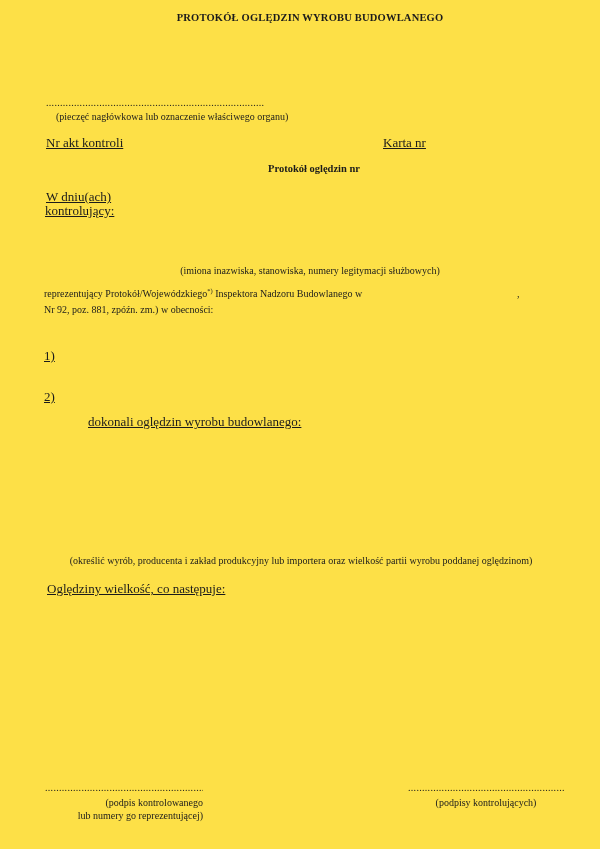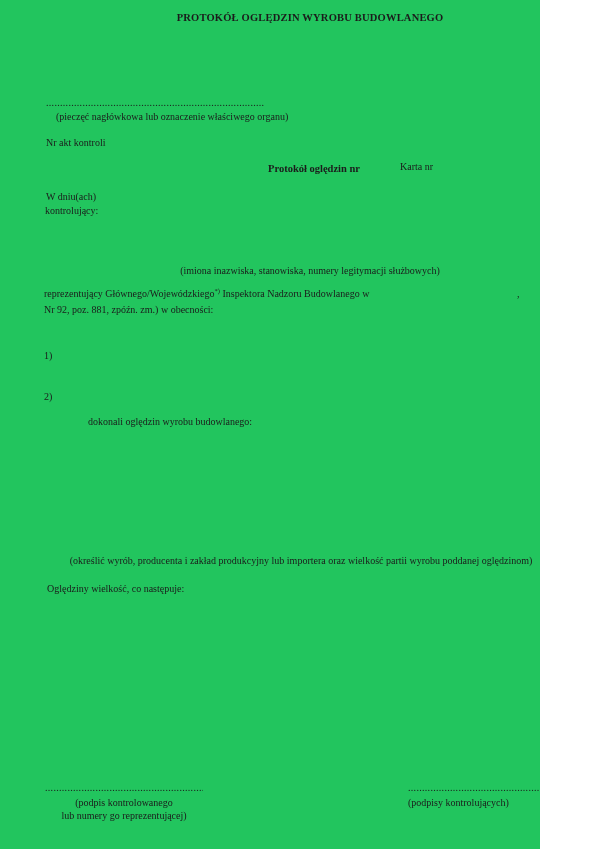--- a/index.html
+++ b/index.html
@@ -1,25 +1,25 @@
 <!DOCTYPE html>
 <html><head>
 <meta charset="utf-8">
 <style>
   html,body{margin:0;padding:0;background:#fff;}
   .page{
     position:relative;
-    width:540px;height:849px;
-    background:#22c55e;
+    width:600px;height:849px;
+    background:#fde047;
     font-family:"Liberation Serif", serif;
     color:#1b1b1b;
     overflow:hidden;
   }
   .abs{position:absolute;}
-  .t10{font-size:10px;line-height:13px;}
+  .t10{font-size:13px;line-height:13px;text-decoration:underline;}
   .title{
     left:10px;top:11px;width:600px;
     text-align:center;
     font-size:10.5px;font-weight:bold;letter-spacing:0.2px;
     line-height:13px;
   }
   .subtitle{
     left:14px;top:162px;width:600px;
     text-align:center;
     font-size:10.5px;font-weight:bold;line-height:13px;
@@ -28,40 +28,40 @@
     overflow:hidden;white-space:nowrap;
     font-size:10px;line-height:12px;height:12px;
     letter-spacing:0.3px;
   }
   .caption{
     font-size:10px;line-height:10px;color:#1b1b1b;
   }
   .stamp-dots{left:46px;top:97px;width:219px;}
   .stamp-caption{left:56px;top:112px;}
   .case-label{left:46px;top:136px;}
-  .card-label{left:400px;top:136px;margin-top:24px;}
+  .card-label{left:383px;top:136px;}
   .date-label{left:46px;top:190px;}
   .inspectors-label{left:45px;top:204px;}
   .inspectors-caption{left:0;top:266px;width:620px;text-align:center;}
   .paragraph{
     left:44px;top:286px;width:500px;
     font-size:10px;line-height:16px;
   }
   .paragraph .line{position:relative;white-space:nowrap;}
   .paragraph sup{font-size:6.5px;vertical-align:super;line-height:0;}
   .comma{position:absolute;left:473px;top:0;}
   .item1{left:44px;top:349px;}
   .item2{left:44px;top:390px;}
   .statement{left:44px;top:415px;margin-left:44px;}
   .product-caption{left:0;top:556px;width:602px;text-align:center;}
   .findings{left:47px;top:582px;}
   .sig-left-dots{left:45px;top:782px;width:158px;}
-  .sig-left-caption{left:45px;top:797px;width:158px;text-align:center;line-height:12.5px;}
+  .sig-left-caption{left:45px;top:797px;width:158px;text-align:right;line-height:12.5px;}
   .sig-right-dots{left:408px;top:782px;width:156px;}
-  .sig-right-caption{left:408px;top:797px;width:156px;line-height:12.5px;}
+  .sig-right-caption{left:408px;top:797px;width:156px;text-align:center;line-height:12.5px;}
 </style>
 </head>
 <body>
 
 <div class="page">
 
   <div class="abs title">PROTOKÓŁ OGLĘDZIN WYROBU BUDOWLANEGO</div>
 
   <div class="abs dots stamp-dots">..................................................................................................................................</div>
   <div class="abs caption stamp-caption">(pieczęć nagłówkowa lub oznaczenie właściwego organu)</div>
@@ -71,21 +71,21 @@
 
   <div class="abs subtitle">Protokół oględzin nr</div>
 
   <div class="abs t10 date-label">W dniu(ach)</div>
   <div class="abs t10 inspectors-label">kontrolujący:</div>
 
   <div class="abs caption inspectors-caption">(imiona inazwiska, stanowiska, numery legitymacji służbowych)</div>
 
   <div class="abs paragraph">
     <div class="line">
-      <span>reprezentujący Głównego/Wojewódzkiego</span><sup>*)</sup><span> Inspektora Nadzoru Budowlanego w</span>
+      <span>reprezentujący Protokół/Wojewódzkiego</span><sup>*)</sup><span> Inspektora Nadzoru Budowlanego w</span>
       <span class="comma">,</span>
     </div>
     <div class="line">Nr 92, poz. 881, zpóźn. zm.) w obecności:</div>
   </div>
 
   <div class="abs t10 item1">1)</div>
   <div class="abs t10 item2">2)</div>
 
   <div class="abs t10 statement">dokonali oględzin wyrobu budowlanego:</div>
 

